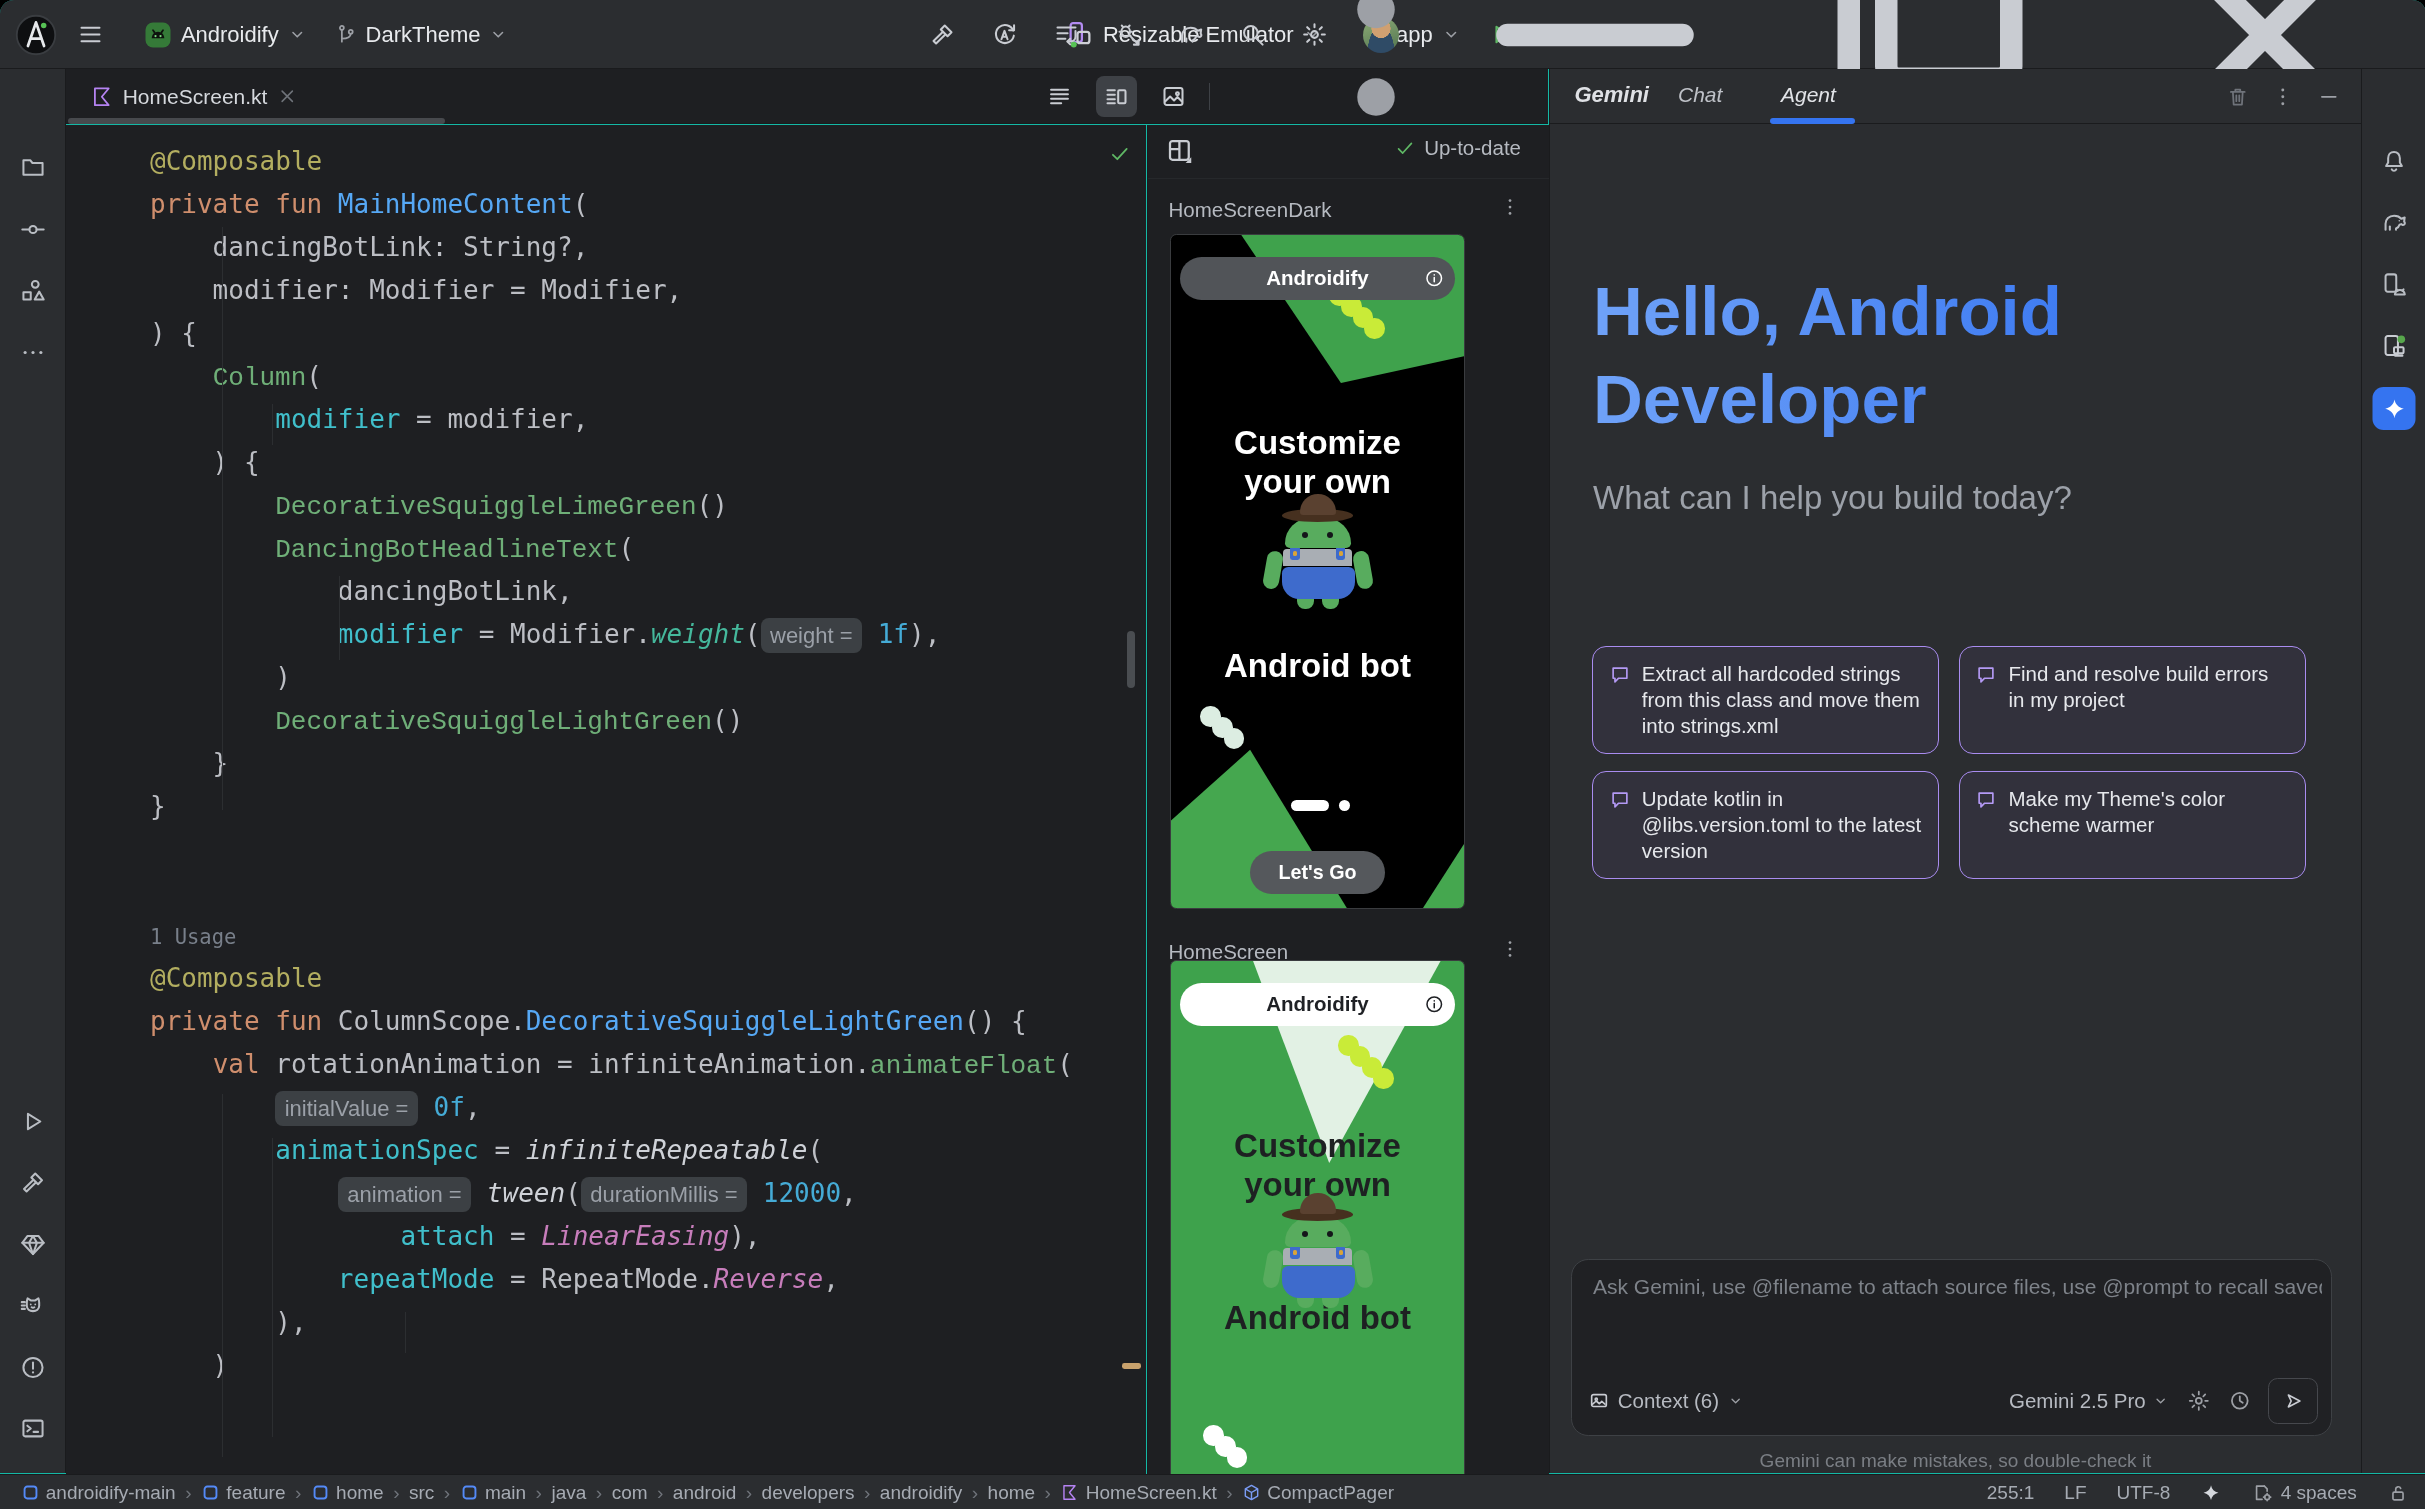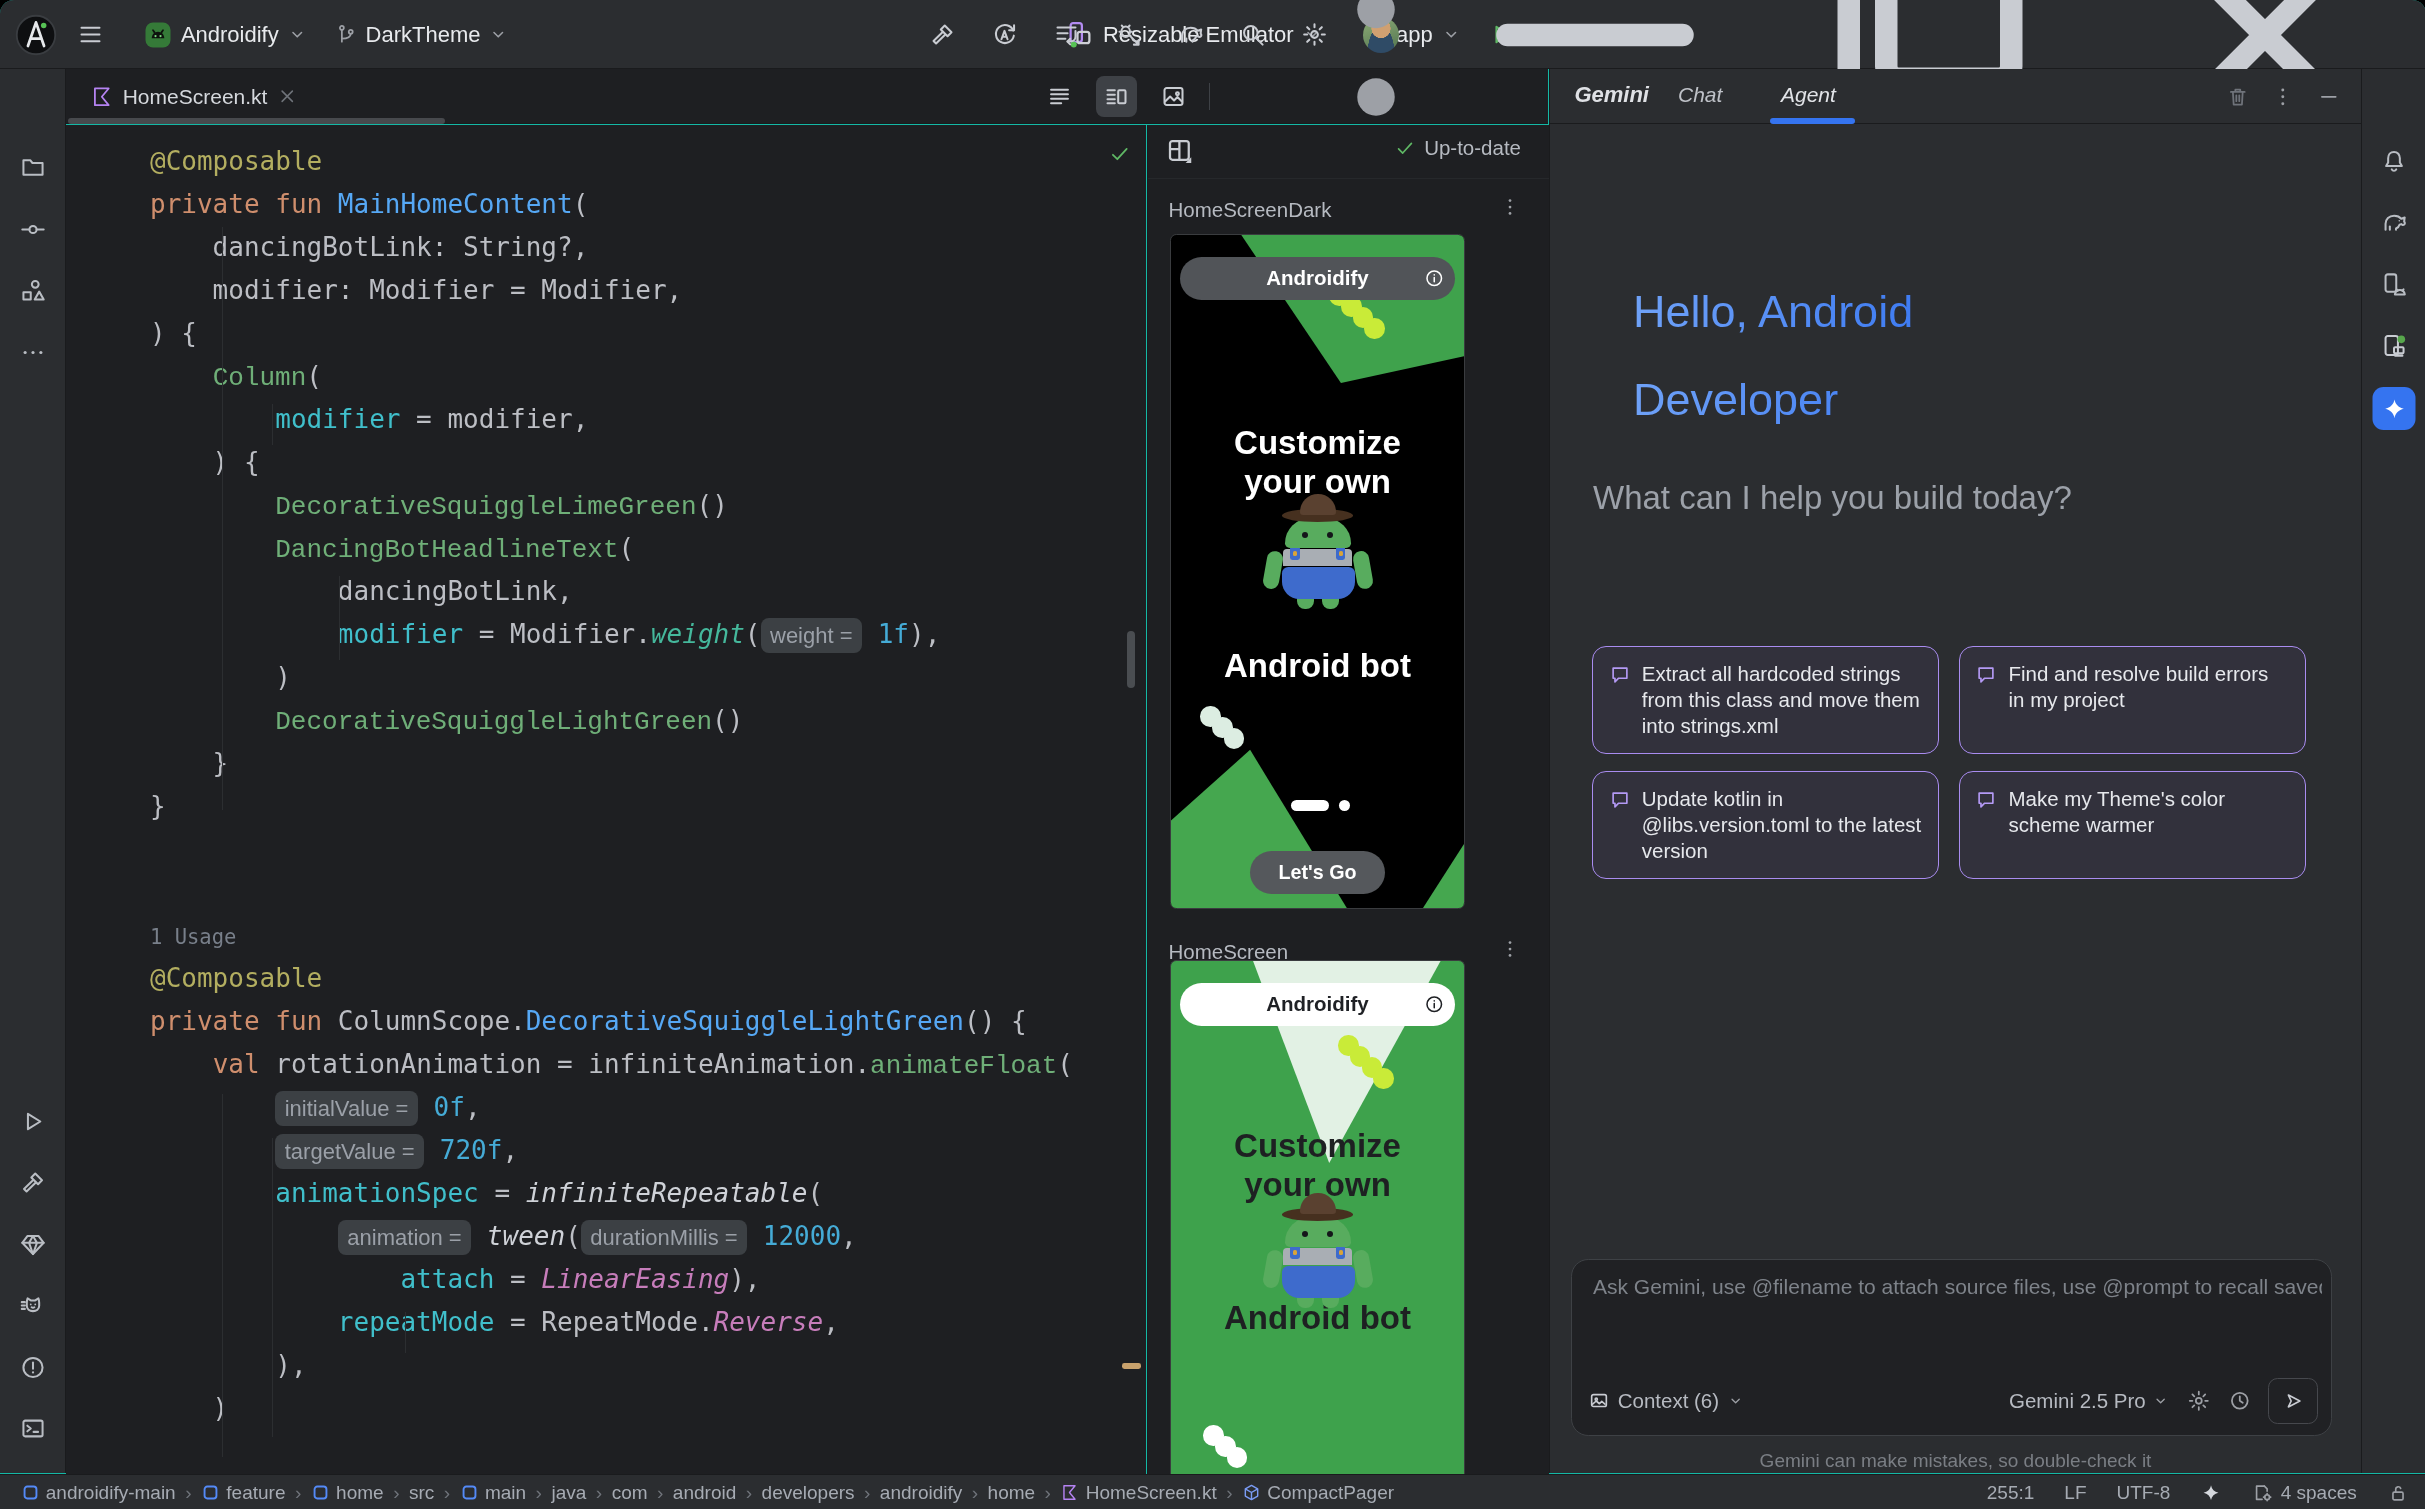--- a/index.html
+++ b/index.html
@@ -97,22 +97,22 @@
   .b-leg{top:102px;width:17.3px;height:12.6px;background:#58AC5E;border-radius:0 0 7.9px 7.9px;}
 
   
   .gem{position:absolute;left:1549px;top:69px;width:812px;height:1404px;background:#2B2D30;border-left:0.8px solid #1A1B1D;}
   .gemhead{position:absolute;left:0;top:0;width:100%;height:55px;border-bottom:0.8px solid #1A1B1D;font-style:italic;}
   .gtitle{position:absolute;left:24.4px;top:12.6px;font-size:22px;font-weight:bold;color:#DFE1E5;}
   .gtab{position:absolute;top:14px;font-size:21px;color:#BEC1C7;}
   .gtab.active{color:#E2E4E8;}
   .underline{position:absolute;left:220px;top:49px;width:85px;height:5.5px;border-radius:3.2px;background:#3574F0;}
   .ghicons{position:absolute;right:20.5px;top:0;height:55px;display:flex;align-items:center;gap:22px;}
-  .greet{position:absolute;left:43px;top:199px;font-size:45px;line-height:88px;font-weight:normal;
-         background:linear-gradient(90deg,#6FA2F8,#3F7CF2);-webkit-background-clip:text;background-clip:text;color:transparent;margin-left:40px;}
+  .greet{position:absolute;left:43px;top:199px;font-size:69px;line-height:88px;font-weight:bold;
+         background:linear-gradient(90deg,#6FA2F8,#3F7CF2);-webkit-background-clip:text;background-clip:text;color:transparent;}
   .gsub{position:absolute;left:43px;top:410px;font-size:33px;color:#9CA1A9;}
   .cards{position:absolute;left:42px;top:577px;width:725px;display:grid;grid-template-columns:347px 347px;gap:17.3px 19.7px;}
   .scard{min-height:101px;border:1.6px solid #A98CF0;border-radius:14px;background:rgba(150,120,230,0.07);
          padding:14px 15.8px;display:flex;gap:11px;align-items:flex-start;}
   .scard .cardic{color:#B49AF5;margin-top:3.2px;}
   .sctext{font-size:20.5px;line-height:26px;color:#E6E8EC;}
   .gembox{position:absolute;left:21px;top:1190px;width:761px;height:177px;background:#202124;border:0.8px solid #3E4145;border-radius:17.3px;}
   .gembox input{position:absolute;left:19px;top:14px;right:7.9px;background:transparent;border:none;outline:none;
         font-size:21px;color:#D0D3D8;font-family:"Liberation Sans",sans-serif;width:733px;}
   .gembox input::placeholder{color:#7E838A;}
@@ -445,21 +445,20 @@
         <div class="cl"><span class="tk-txt">        </span><span class="tk-call">DecorativeSquiggleLightGreen</span><span class="tk-txt">()</span></div>
         <div class="cl"><span class="tk-txt">    }</span></div>
         <div class="cl"><span class="tk-txt">}</span></div>
         <div class="cl"></div>
         <div class="cl"></div>
         <div class="cl"><span class="tk-usage">1 Usage</span></div>
         <div class="cl"><span class="tk-ann">@Composable</span></div>
         <div class="cl"><span class="tk-kw">private fun </span><span class="tk-txt">ColumnScope.</span><span class="tk-fn">DecorativeSquiggleLightGreen</span><span class="tk-txt">() {</span></div>
         <div class="cl"><span class="tk-txt">    </span><span class="tk-kw">val</span><span class="tk-txt"> rotationAnimation = infiniteAnimation.</span><span class="tk-call">animateFloat</span><span class="tk-txt">(</span></div>
         <div class="cl"><span class="tk-txt">        </span><span class="tk-chip">initialValue =</span><span class="tk-num"> 0f</span><span class="tk-txt">,</span></div>
-        <div class="cl"><span class="tk-txt">        </span><span class="tk-chip">targetValue =</span><span class="tk-num"> 720f</span><span class="tk-txt">,</span></div>
         <div class="cl"><span class="tk-txt">        </span><span class="tk-named">animationSpec</span><span class="tk-txt"> = </span><span class="tk-it">infiniteRepeatable</span><span class="tk-txt">(</span></div>
         <div class="cl"><span class="tk-txt">            </span><span class="tk-chip">animation =</span><span class="tk-it"> tween</span><span class="tk-txt">(</span><span class="tk-chip">durationMillis =</span><span class="tk-num"> 12000</span><span class="tk-txt">,</span></div>
         <div class="cl"><span class="tk-txt">                </span><span class="tk-named">attach</span><span class="tk-txt"> = </span><span class="tk-pink">LinearEasing</span><span class="tk-txt">),</span></div>
         <div class="cl"><span class="tk-txt">            </span><span class="tk-named">repeatMode</span><span class="tk-txt"> = RepeatMode.</span><span class="tk-pink">Reverse</span><span class="tk-txt">,</span></div>
         <div class="cl"><span class="tk-txt">        ),</span></div>
         <div class="cl"><span class="tk-txt">    )</span></div>
       </div>
     <div class="guide" style="left:156px;top:102px;height:583px"></div>
     <div class="guide" style="left:206px;top:279px;height:41px"></div>
     <div class="guide" style="left:273px;top:451px;height:84px"></div>

